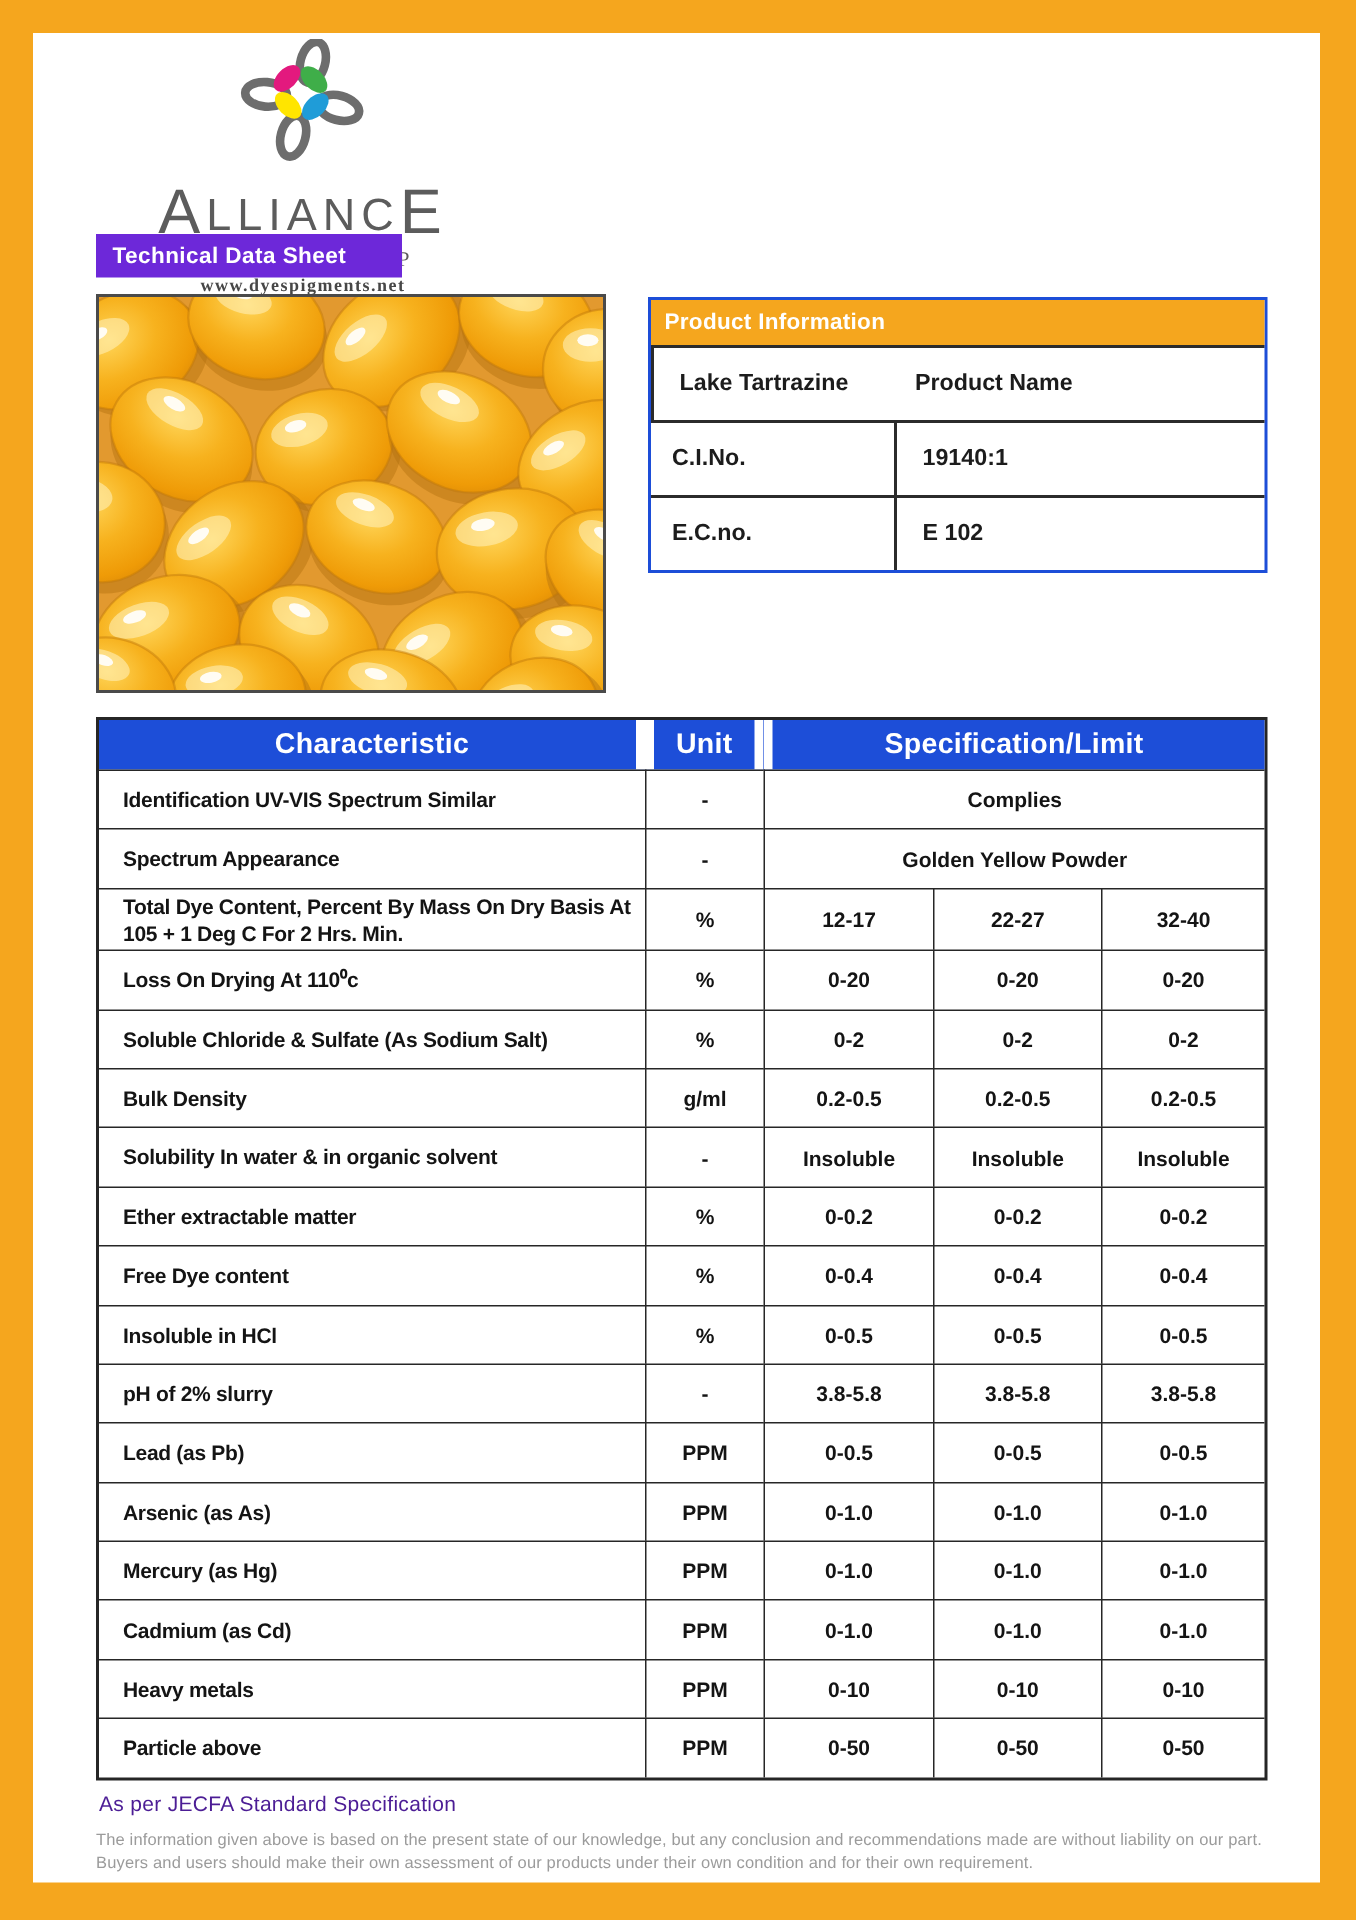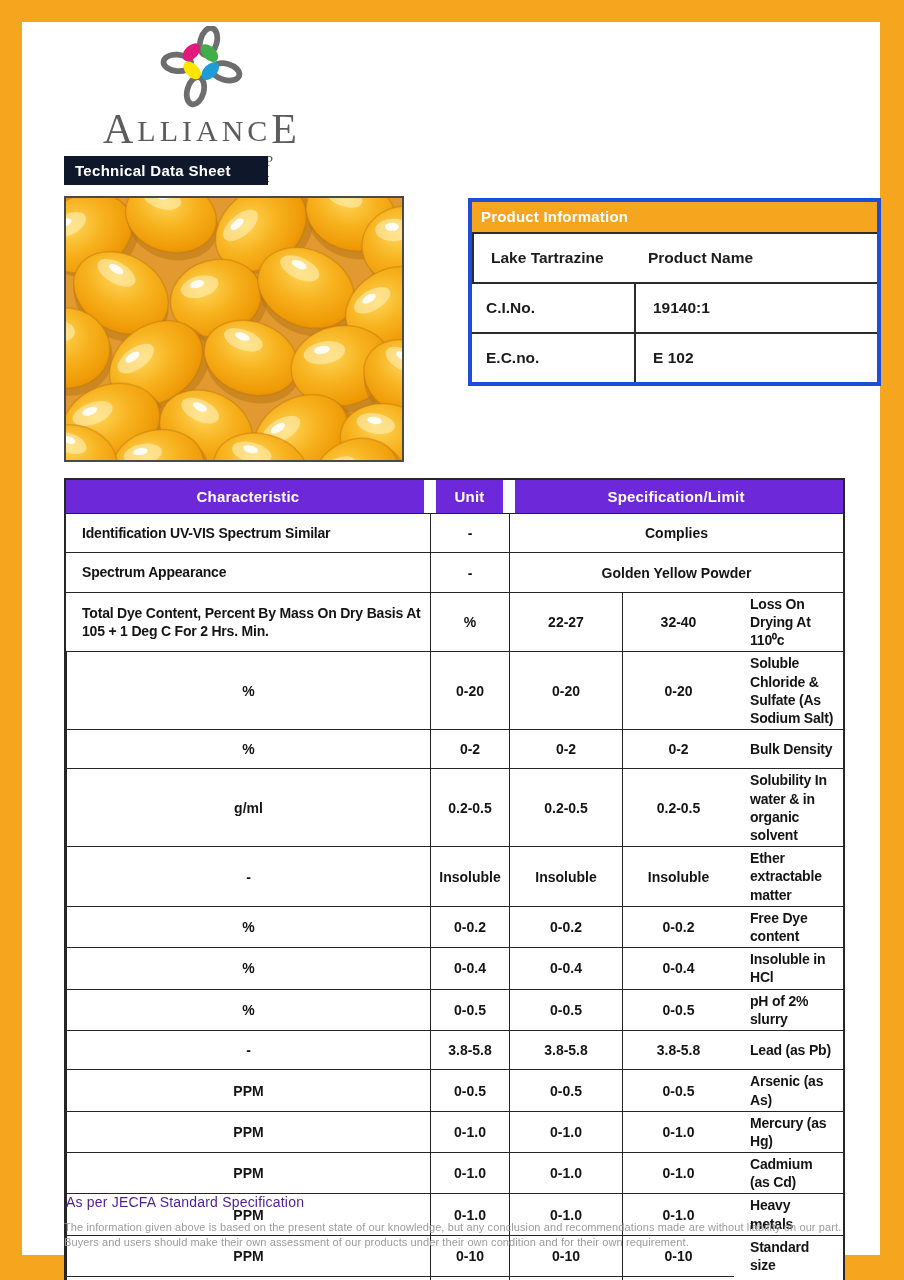--- a/index.html
+++ b/index.html
@@ -4,57 +4,57 @@
 <style>
   * { margin:0; padding:0; box-sizing:border-box; }
   html,body { width:904px; height:1280px; }
   body { font-family:"Liberation Sans", sans-serif; background:#fff; }
   .page { position:relative; width:904px; height:1280px; background:#F5A61E; }
   .inner { position:absolute; left:22px; top:22px; width:858px; height:1233px; background:#fff; }
 
   
   .logo-wrap { position:absolute; left:40px; top:4px; width:280px; text-align:center; }
   .logo-flower { display:block; margin:0 auto; }
-  .brand { font-family:Liberation Serif, serif; font-size:30px; letter-spacing:4px;
-           color:#5c5c5c; line-height:1; margin-top:0; white-space:nowrap; }
+  .brand { font-family:Liberation Sans, sans-serif; font-size:30px; letter-spacing:4px;
+           color:#5c5c5c; line-height:1; margin-top:12px; white-space:nowrap; }
   .brand .cap { font-size:42px; vertical-align:-2px; }
   .org  { font-family:"Liberation Serif", serif; font-size:14px; letter-spacing:3px;
           color:#5c5c5c; margin-top:4px; }
   .web  { font-family:"Liberation Serif", serif; font-size:12px; font-weight:700;
           letter-spacing:1px; color:#474747; margin-top:1px; }
 
   
   .badge { position:absolute; left:42px; top:134px; width:204px; height:29px;
-           background:#0f172a; color:#fff; font-weight:700; font-size:15px;
+           background:#6d28d9; color:#fff; font-weight:700; font-size:15px;
            line-height:29px; padding-left:11px; letter-spacing:0.3px; }
 
   
   .photo { position:absolute; left:42px; top:174px; width:340px; height:266px;
            border:2px solid #4a4a4a; overflow:hidden; background:#E2992F; }
 
   
-  .pi { position:absolute; left:410px; top:176px; width:413px; border:4px solid #1d4ed8; background:#fff;margin-left:36px; }
+  .pi { position:absolute; left:410px; top:176px; width:413px; border:2px solid #1d4ed8; background:#fff; }
   .pi-header { height:30px; background:#F5A61E; color:#fff; font-weight:700; font-size:15px;
                line-height:30px; padding-left:9px; letter-spacing:0.2px; }
   .pi-grid { display:grid; grid-template-columns:162px 1fr; }
   .pi-cell { height:50px; display:flex; align-items:center; border-top:2px solid #2b2b2b;
              font-size:15.5px; font-weight:700; color:#1c1c1c; padding-left:14px; }
   .pi-cell.val { border-left:2px solid #2b2b2b; padding-left:17px; }
 
   
   .spec { position:absolute; left:42px; top:456px; width:781px; border:2px solid #262626; background:#fff; }
   .spec-grid { display:grid; grid-template-columns:364px 79px 113px 112px 109px; }
   .sc { min-height:39.4px; display:flex; align-items:center; justify-content:center;
         border-top:1.5px solid #262626; font-size:14px; font-weight:700; color:#141414;
         text-align:center; padding:2px 4px; }
   .sc.bl { border-left:1.5px solid #262626; }
   .sc.name { justify-content:flex-start; text-align:left; padding:2px 8px 2px 16px;
              letter-spacing:-0.2px; line-height:1.3; }
-  .sh { background:#6d28d9; color:#fff; border-top:none; border-left:none;
-        font-size:15px; min-height:33px; letter-spacing:0.2px; }
+  .sh { background:#1d4ed8; color:#fff; border-top:none; border-left:none;
+        font-size:19px; min-height:33px; letter-spacing:0.2px; }
   .sh.gr { box-shadow: inset -6px 0 0 #fff; }
   .sh.gl { box-shadow: inset 6px 0 0 #fff; }
   .sh.glr { box-shadow: inset 6px 0 0 #fff, inset -6px 0 0 #fff; }
 
   
   .jecfa { position:absolute; left:44px; top:1172px; font-size:14px; color:#4c1d95; letter-spacing:0.2px; }
   .disc  { position:absolute; left:42px; top:1198px; width:786px; font-size:11px;
            line-height:14.5px; color:#9b9b9b; letter-spacing:0.1px; }
 </style>
 </head>
@@ -249,20 +249,21 @@
         <div class="sc sh glr" style="grid-column:2">Unit</div>
         <div class="sc sh gl" style="grid-column:3 / span 3">Specification/Limit</div>
       <div class="sc name">Identification UV-VIS Spectrum Similar</div>
           <div class="sc bl">-</div>
           <div class="sc bl" style="grid-column: 3 / span 3;">Complies</div>
           <div class="sc name">Spectrum Appearance</div>
           <div class="sc bl">-</div>
           <div class="sc bl" style="grid-column: 3 / span 3;">Golden Yellow Powder</div>
           <div class="sc name">Total Dye Content, Percent By Mass On Dry Basis At 105 + 1 Deg C For 2 Hrs. Min.</div>
           <div class="sc bl">%</div>
+          <div class="sc bl">12-17</div>
           <div class="sc bl">22-27</div>
           <div class="sc bl">32-40</div>
           <div class="sc name">Loss On Drying At 110⁰c</div>
           <div class="sc bl">%</div>
           <div class="sc bl">0-20</div>
           <div class="sc bl">0-20</div>
           <div class="sc bl">0-20</div>
           <div class="sc name">Soluble Chloride &amp; Sulfate (As Sodium Salt)</div>
           <div class="sc bl">%</div>
           <div class="sc bl">0-2</div>
@@ -316,21 +317,21 @@
           <div class="sc name">Cadmium (as Cd)</div>
           <div class="sc bl">PPM</div>
           <div class="sc bl">0-1.0</div>
           <div class="sc bl">0-1.0</div>
           <div class="sc bl">0-1.0</div>
           <div class="sc name">Heavy metals</div>
           <div class="sc bl">PPM</div>
           <div class="sc bl">0-10</div>
           <div class="sc bl">0-10</div>
           <div class="sc bl">0-10</div>
-          <div class="sc name">Standard size</div>
+          <div class="sc name">Particle above</div>
           <div class="sc bl">PPM</div>
           <div class="sc bl">0-50</div>
           <div class="sc bl">0-50</div>
           <div class="sc bl">0-50</div>
         </div>
     </div>
 
     <div class="jecfa">As per JECFA Standard Specification</div>
     <div class="disc">The information given above is based on the present state of our knowledge, but any conclusion and recommendations made are without liability on our part. Buyers and users should make their own assessment of our products under their own condition and for their own requirement.</div>
 

